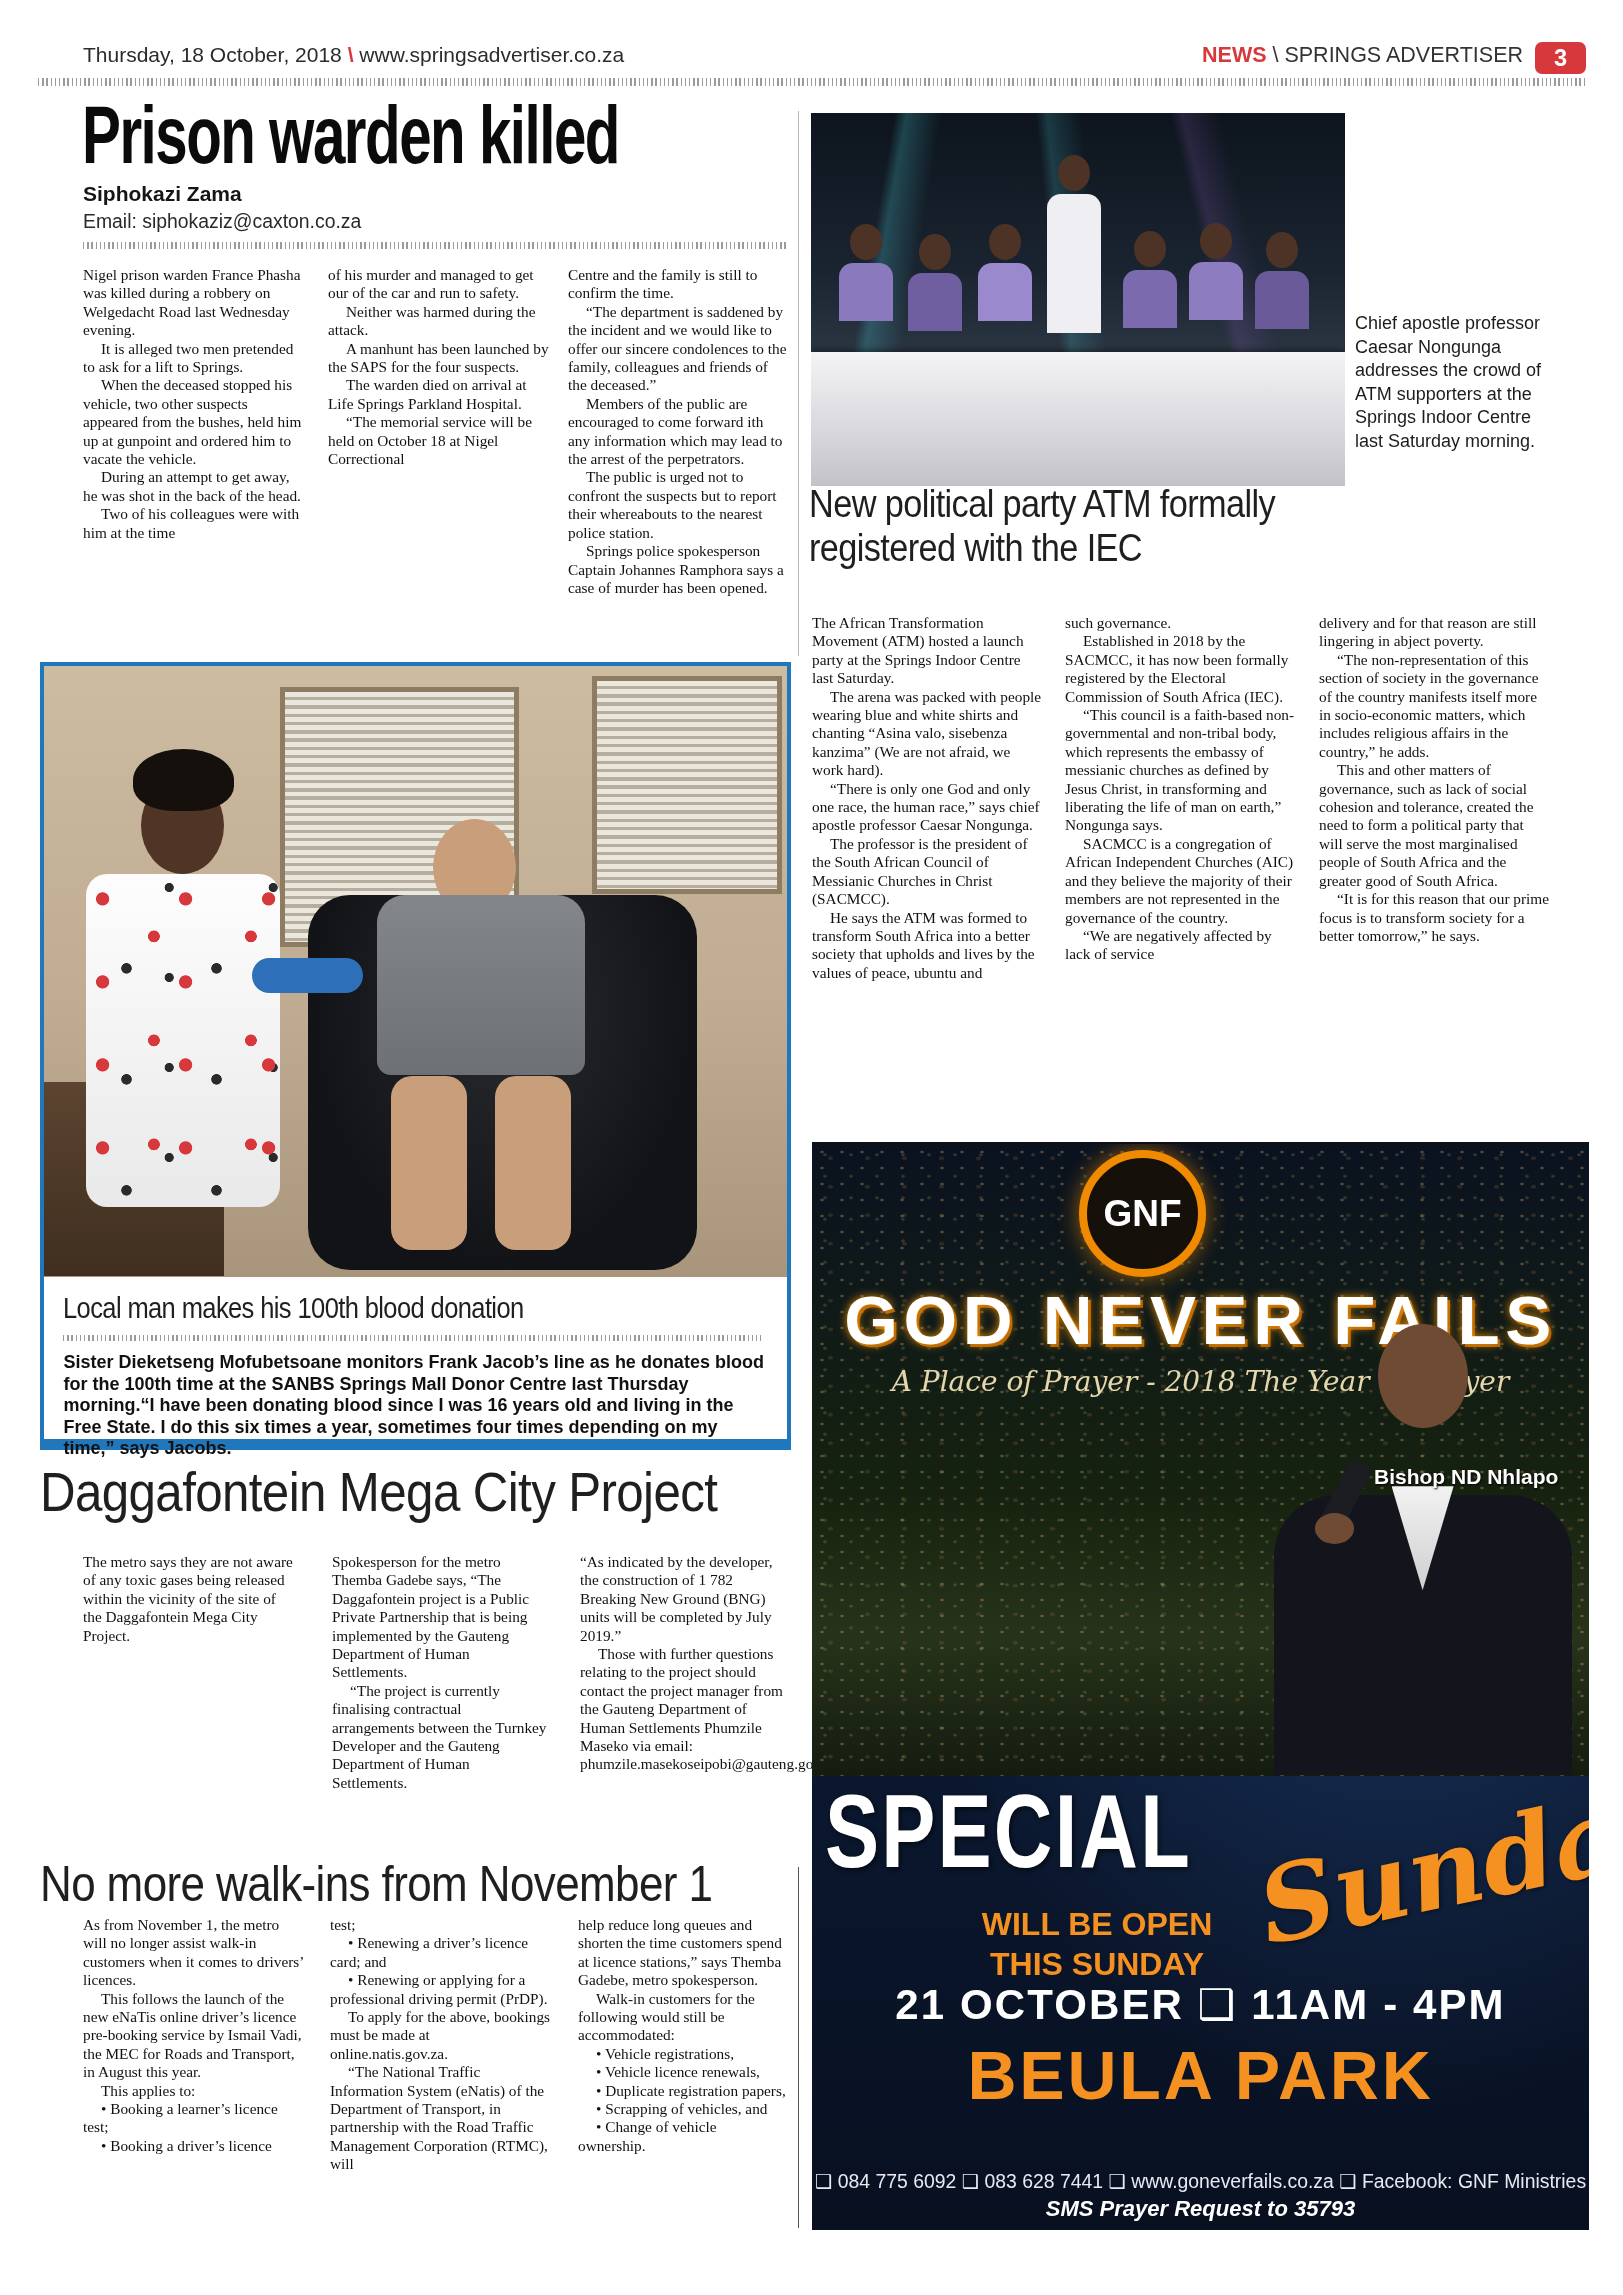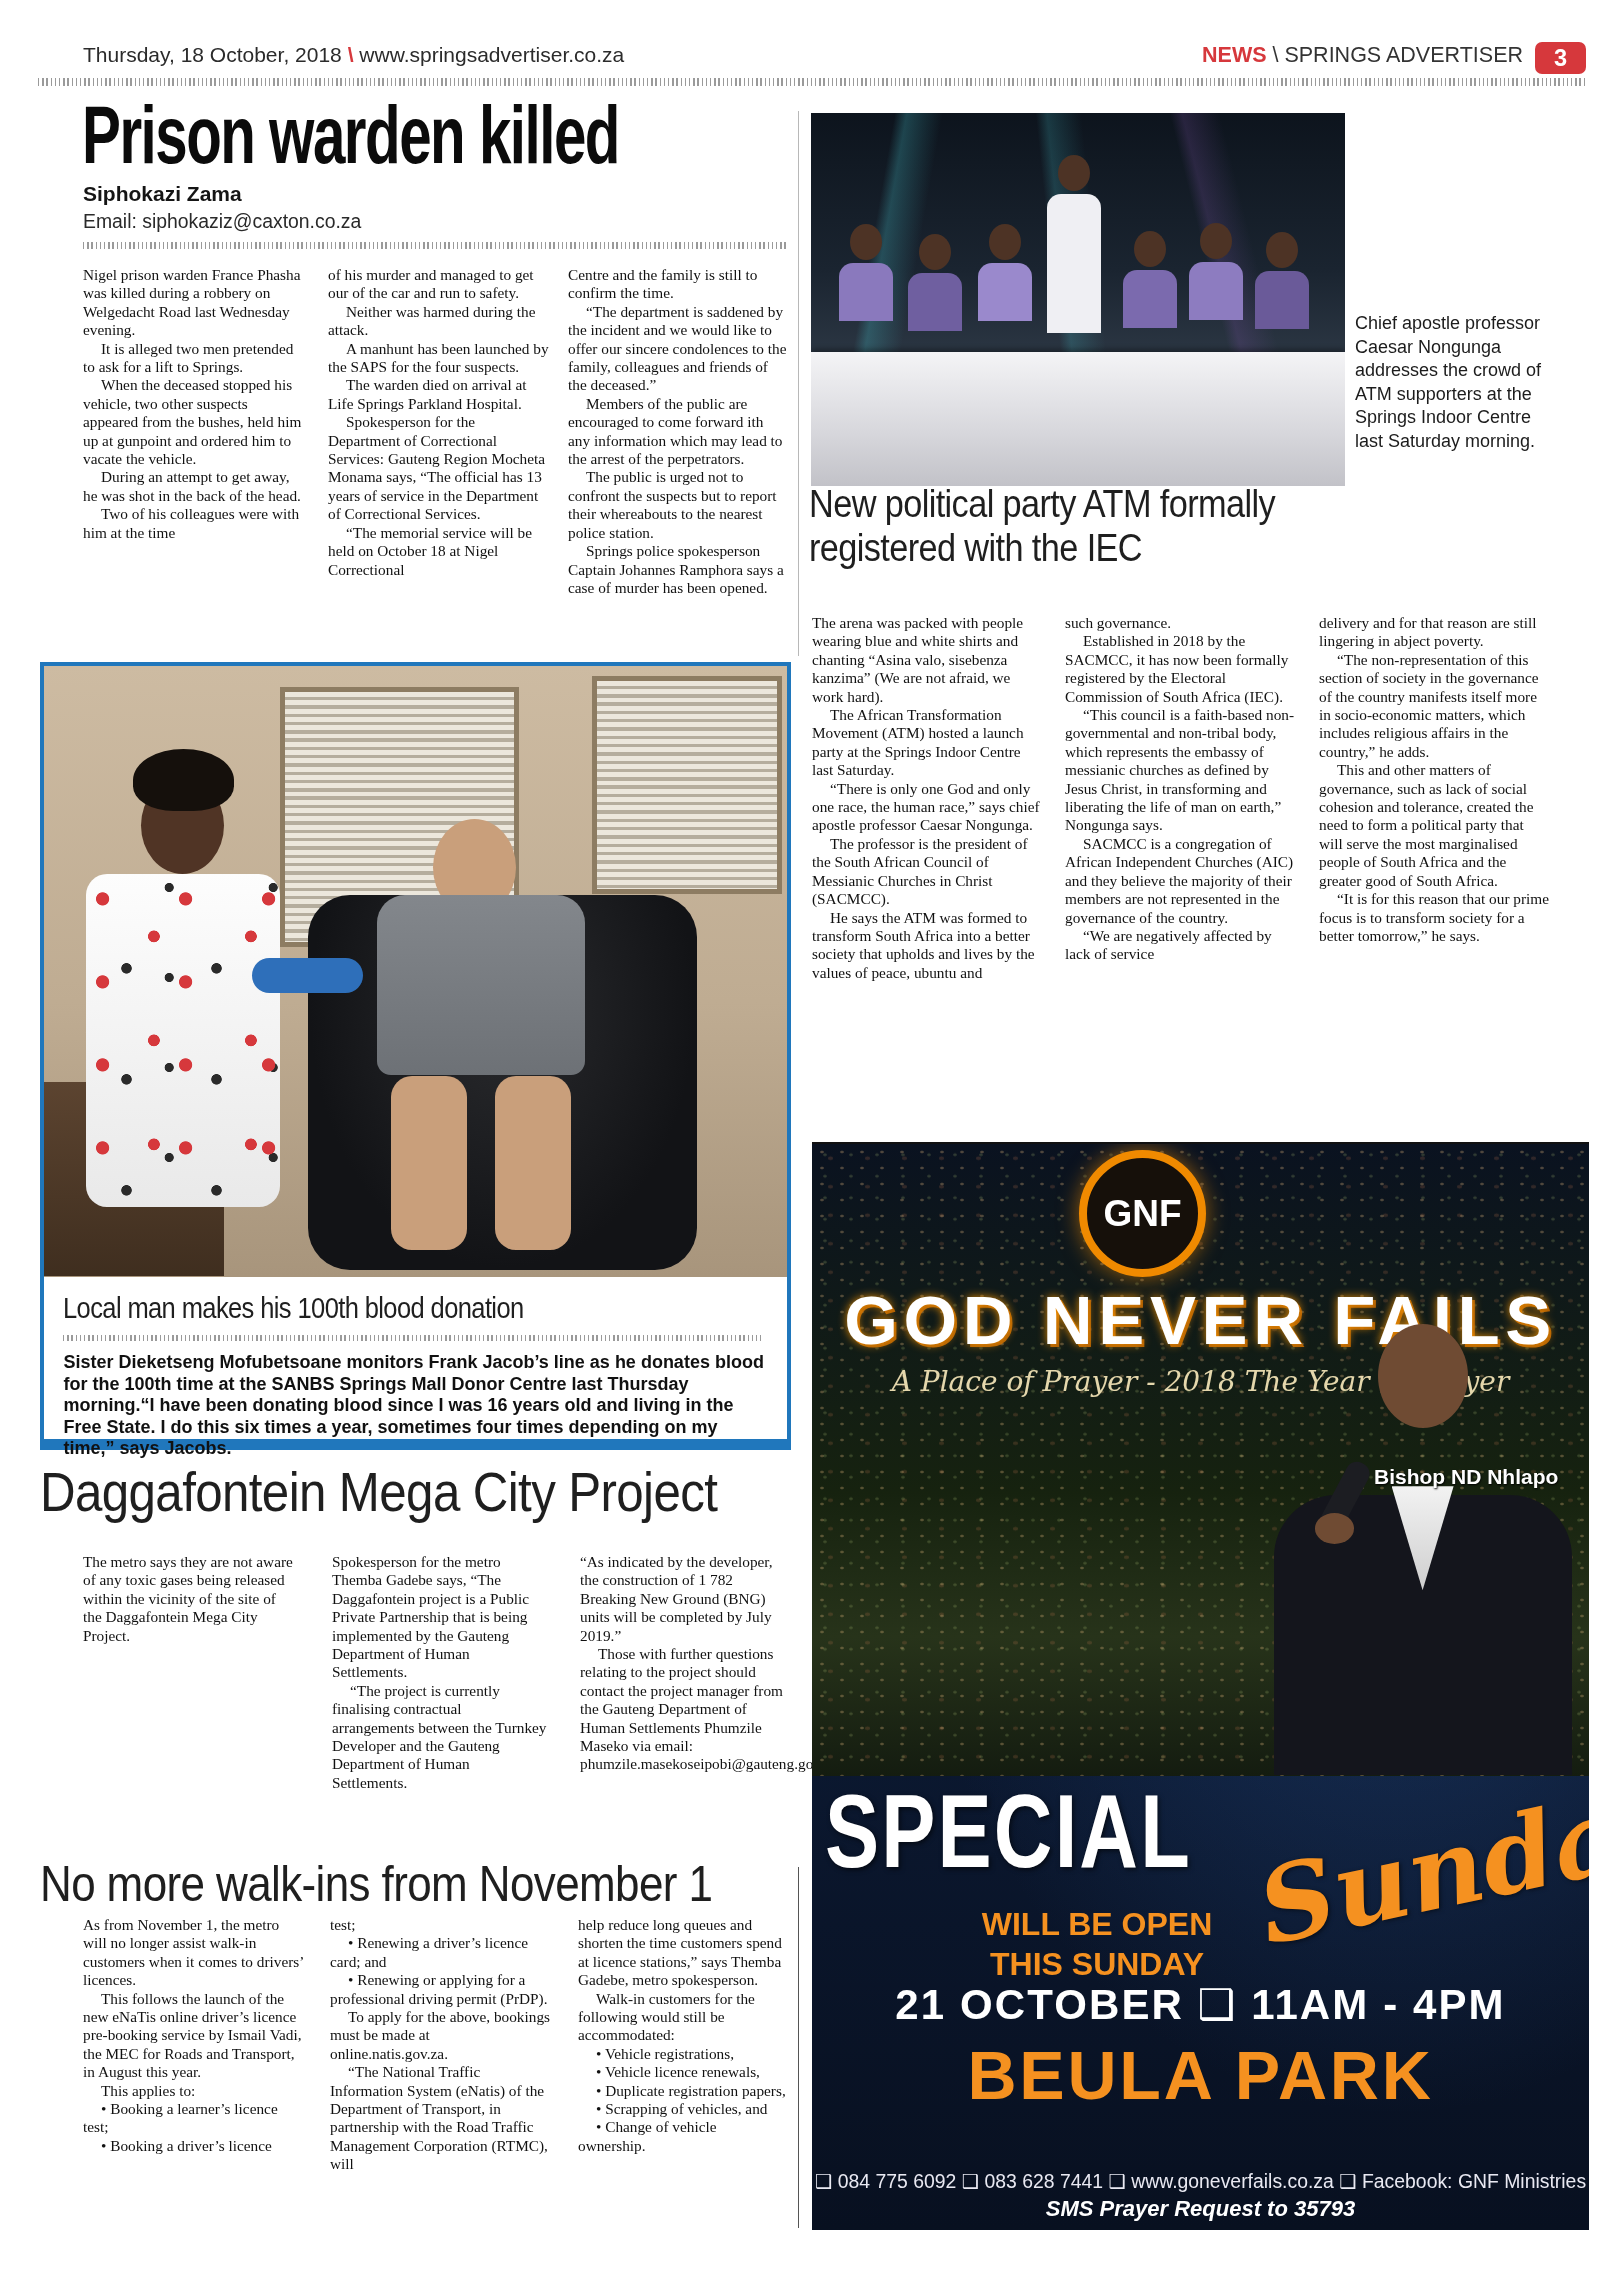--- a/index.html
+++ b/index.html
@@ -117,21 +117,20 @@
       <p>It is alleged two men pretended to ask for a lift to Springs.</p>
       <p>When the deceased stopped his vehicle, two other suspects appeared from the bushes, held him up at gunpoint and ordered him to vacate the vehicle.</p>
       <p>During an attempt to get away, he was shot in the back of the head.</p>
       <p>Two of his colleagues were with him at the time</p>
     </div>
   <div class="abs col" style="left:328px;top:266px;width:221px;">
       <p>of his murder and managed to get our of the car and run to safety.</p>
       <p>Neither was harmed during the attack.</p>
       <p>A manhunt has been launched by the SAPS for the four suspects.</p>
       <p>The warden died on arrival at Life Springs Parkland Hospital.</p>
-      <p>Spokesperson for the Department of Correctional Services: Gauteng Region Mocheta Monama says, “The official has 13 years of service in the Department of Correctional Services.</p>
       <p>“The memorial service will be held on October 18 at Nigel Correctional</p>
     </div>
   <div class="abs col" style="left:568px;top:266px;width:221px;">
       <p>Centre and the family is still to confirm the time.</p>
       <p>“The department is saddened by the incident and we would like to offer our sincere condolences to the family, colleagues and friends of the deceased.”</p>
       <p>Members of the public are encouraged to come forward ith any information which may lead to the arrest of the perpetrators.</p>
       <p>The public is urged not to confront the suspects but to report their whereabouts to the nearest police station.</p>
       <p>Springs police spokesperson Captain Johannes Ramphora says a case of murder has been opened.</p>
     </div>
   <div class="abs vrule" style="left:798px;top:111px;height:545px;"></div>
@@ -167,22 +166,22 @@
       </div>
     <div class="table"></div>
   </div>
   <div class="abs caption" style="left:1355px;top:312px;width:198px;">Chief apostle professor Caesar Nongunga addresses the crowd of ATM supporters at the Springs Indoor Centre last Saturday morning.</div>
 
   <div class="abs" style="left:809px;top:482px;">
     <div class="head-thin" style="font-size:39px;position:static;">New political party ATM formally</div>
     <div class="head-thin" style="font-size:39px;position:static;">registered with the IEC</div>
   </div>
   <div class="abs col" style="left:812px;top:614px;width:230px;">
+      <p>The African Transformation Movement (ATM) hosted a launch party at the Springs Indoor Centre last Saturday.</p>
       <p>The arena was packed with people wearing blue and white shirts and chanting “Asina valo, sisebenza kanzima” (We are not afraid, we work hard).</p>
-      <p>The African Transformation Movement (ATM) hosted a launch party at the Springs Indoor Centre last Saturday.</p>
       <p>“There is only one God and only one race, the human race,” says chief apostle professor Caesar Nongunga.</p>
       <p>The professor is the president of the South African Council of Messianic Churches in Christ (SACMCC).</p>
       <p>He says the ATM was formed to transform South Africa into a better society that upholds and lives by the values of peace, ubuntu and</p>
     </div>
   <div class="abs col" style="left:1065px;top:614px;width:230px;">
       <p>such governance.</p>
       <p>Established in 2018 by the SACMCC, it has now been formally registered by the Electoral Commission of South Africa (IEC).</p>
       <p>“This council is a faith-based non-governmental and non-tribal body, which represents the embassy of messianic churches as defined by Jesus Christ, in transforming and liberating the life of man on earth,” Nongunga says.</p>
       <p>SACMCC is a congregation of African Independent Churches (AIC) and they believe the majority of their members are not represented in the governance of the country.</p>
       <p>“We are negatively affected by lack of service</p>

